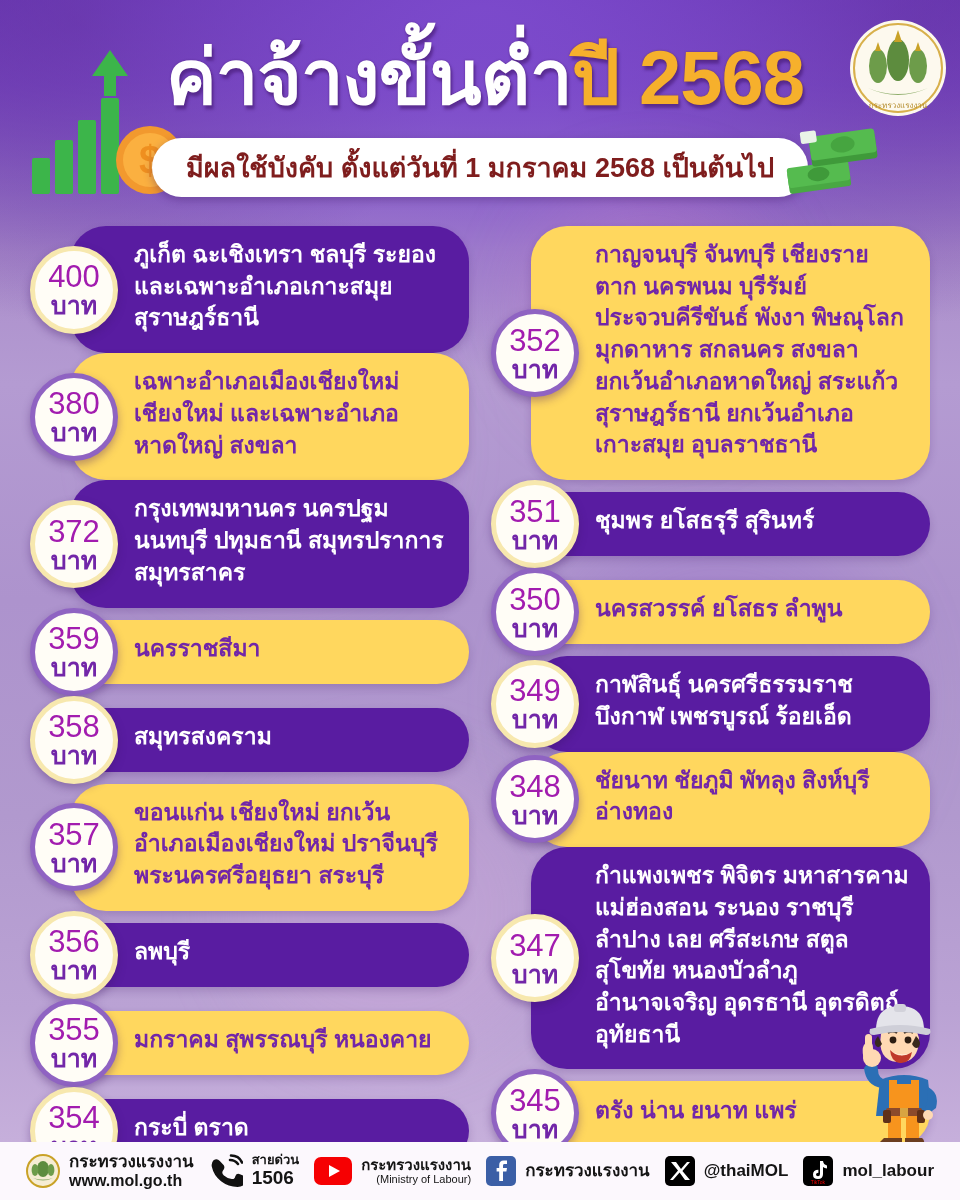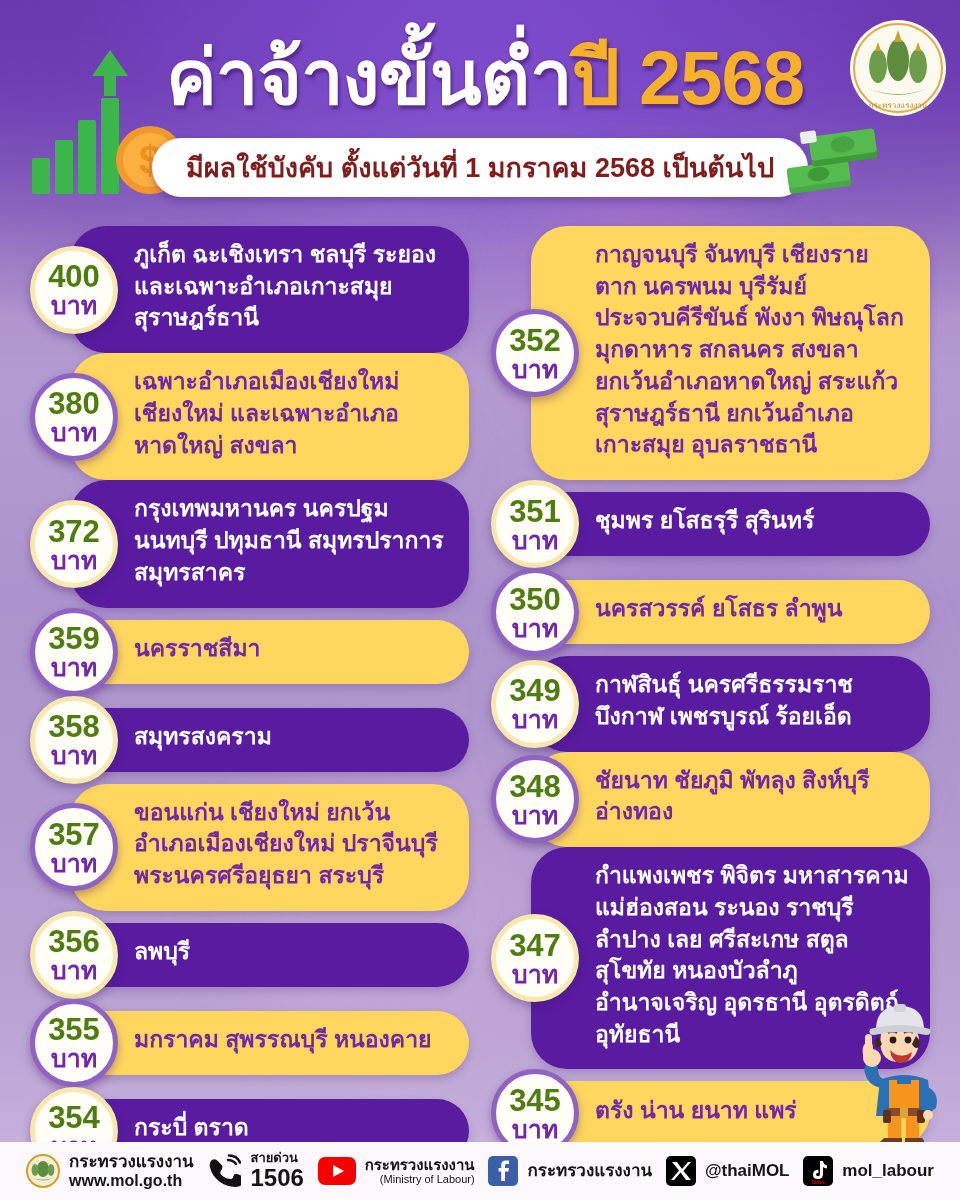--- a/index.html
+++ b/index.html
@@ -32,42 +32,42 @@
   .subtitle { display:inline-block; background:#ffffff; color:#7f1d1d; font-weight:bold;
               font-size:27px; padding:8px 34px; border-radius:40px; box-shadow:0 3px 8px rgba(60,20,100,.35); }
 
   
   .grid { position:absolute; top:226px; left:30px; right:30px; height:888px; display:flex; gap:22px; }
   .col { flex:1; display:flex; flex-direction:column; justify-content:space-between; }
   .wage-row { display:flex; align-items:center; }
   .badge { width:88px; height:88px; border-radius:50%; background:#fffdf6; flex-shrink:0;
            display:flex; flex-direction:column; align-items:center; justify-content:center; gap:1px;
            position:relative; z-index:2; line-height:1; box-shadow:0 4px 8px rgba(60,20,100,.35); }
-  .amount { font-size:31px; font-weight:bold; color:#4d7c0f; }
+  .amount { font-size:31px; font-weight:normal; color:#a21caf; }
   .unit   { font-size:25px; font-weight:bold; color:#7226a8; }
   .bar { flex:1; margin-left:-48px; padding:13px 18px 19px 64px; border-radius:36px;
          font-size:23px; font-weight:bold; line-height:1.38; min-height:64px;
          display:flex; align-items:center; box-shadow:0 4px 8px rgba(60,20,100,.20); }
   .v-purple .bar { background:#591ca1; color:#ffffff; }
   .v-yellow .bar { background:#ffd75e; color:#7226a8; }
   .v-purple .badge { border:5px solid #f7e8ae; }
   .v-yellow .badge { border:5px solid #8f63c2;text-align:right; }
 
   
   .mascot { position:absolute; right:2px; bottom:52px; z-index:3; }
 
   
   .ftr { position:absolute; left:0; right:0; bottom:0; height:58px; background:#fcf8fd;
          display:flex; align-items:center; justify-content:space-between; padding:0 26px; z-index:4; }
   .f-item { display:flex; align-items:center; gap:9px; color:#141414; }
   .f-lines { display:flex; flex-direction:column; line-height:1.1; }
   .f-l1 { font-size:17px; font-weight:bold; }
   .f-l2 { font-size:16px; font-weight:bold; }
   .f-item.phone .f-l1 { font-size:13px; }
-  .f-item.phone .f-l2 { font-size:24px; }
+  .f-item.phone .f-l2 { font-size:19px; }
   .f-item.yt .f-l1 { font-size:15px; }
   .f-item.yt .f-l2 { font-size:11px; font-weight:normal;text-align:right; }
 </style>
 </head>
 <body>
 
 <div class="poster">
   <div class="blob b1"></div>
   <div class="blob b2"></div>
   <div class="blob b3"></div>

